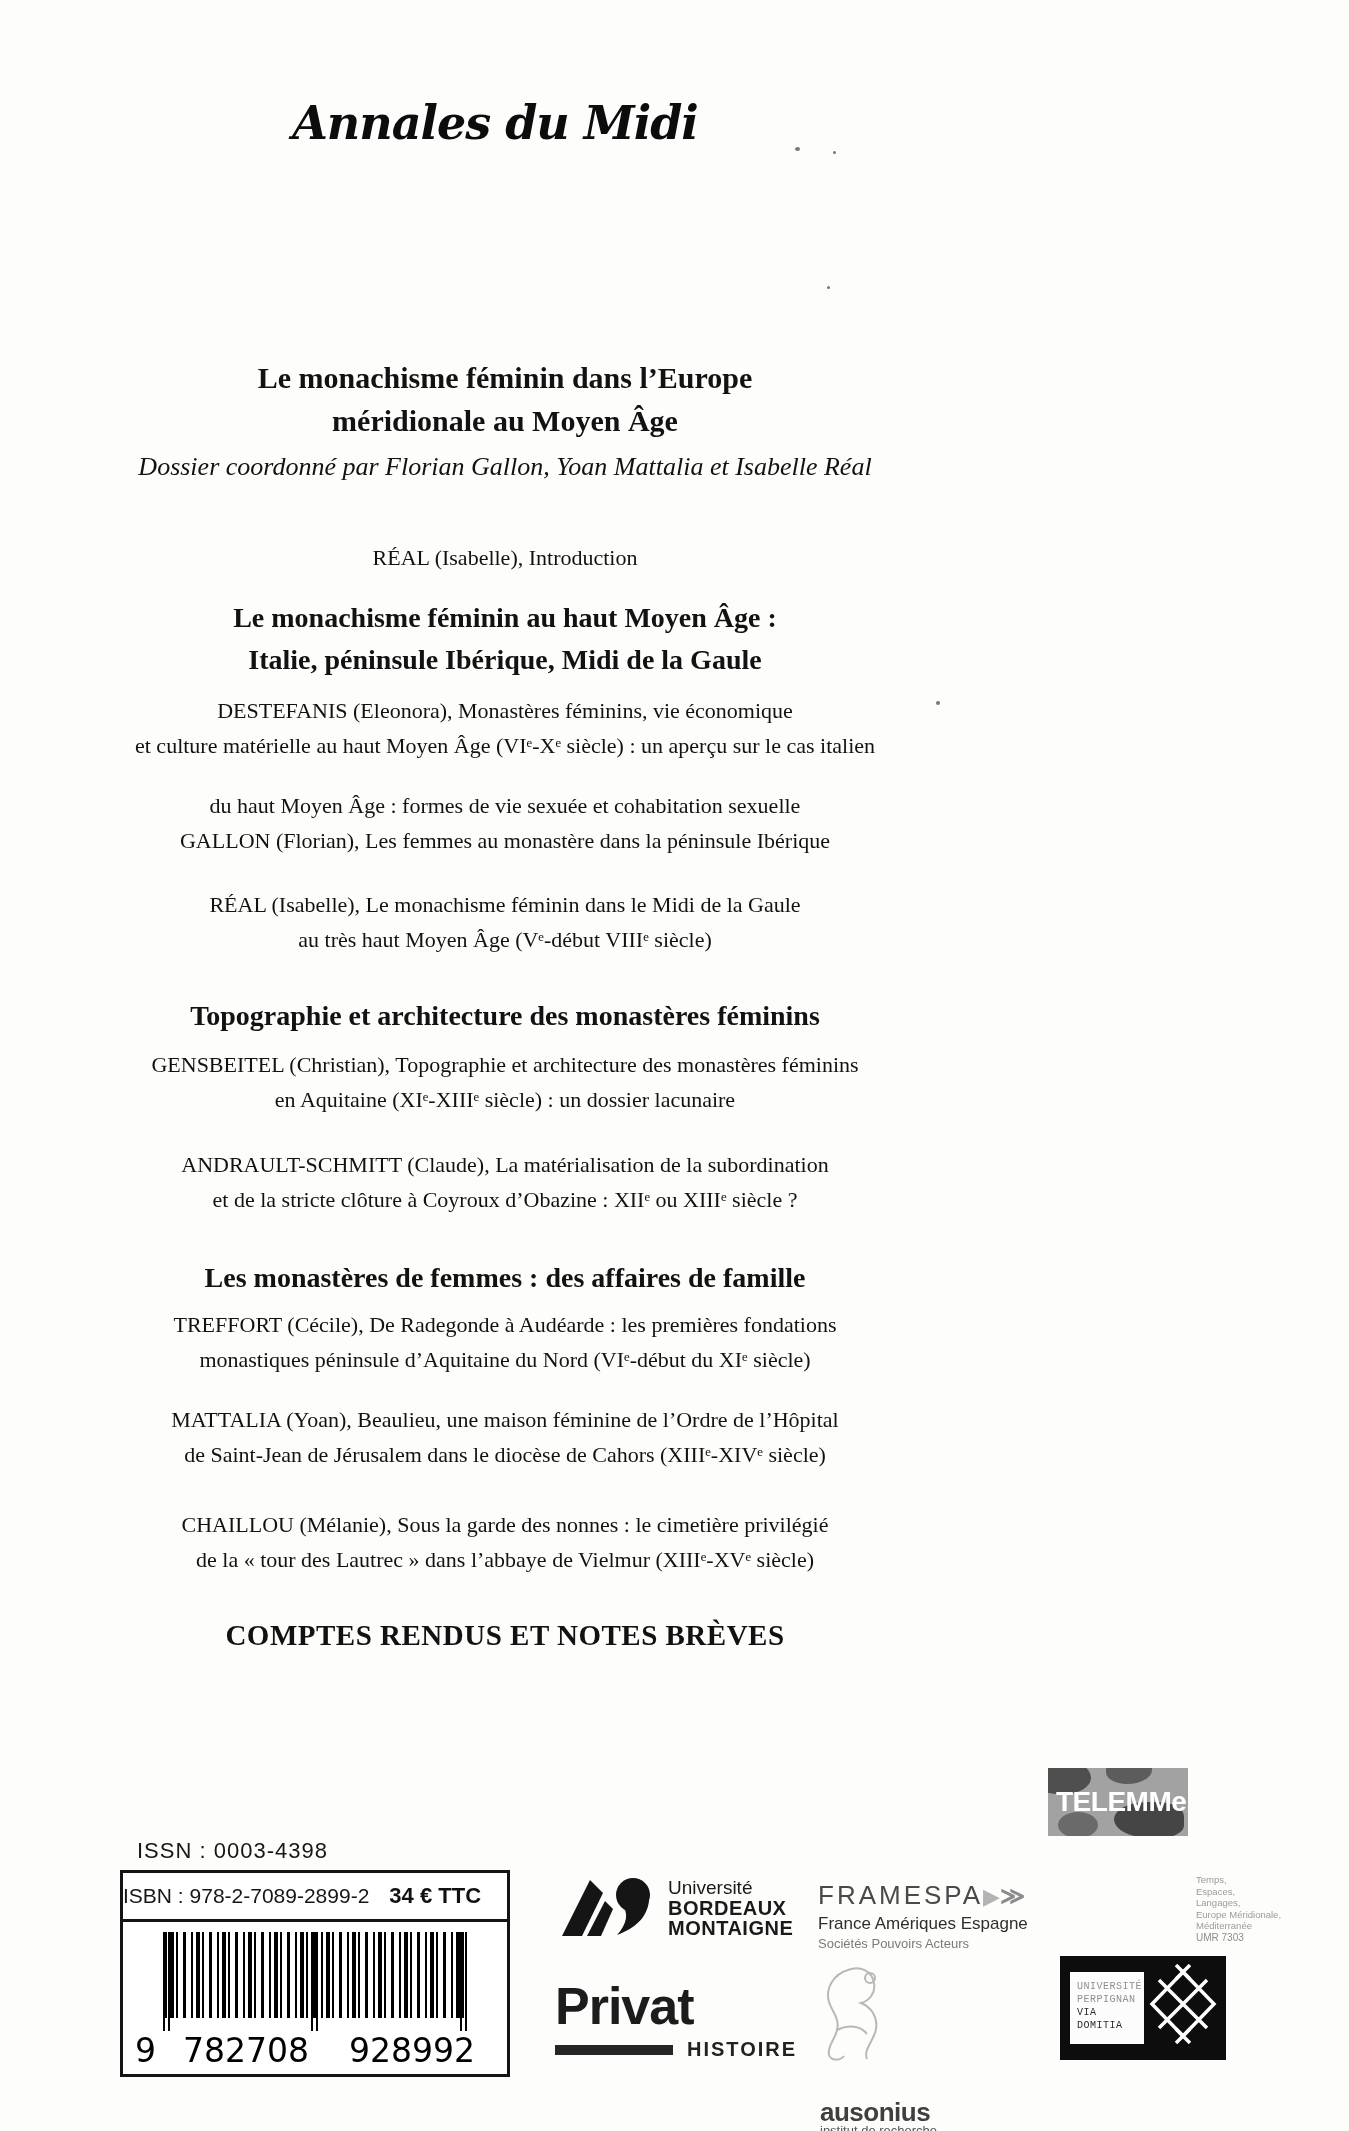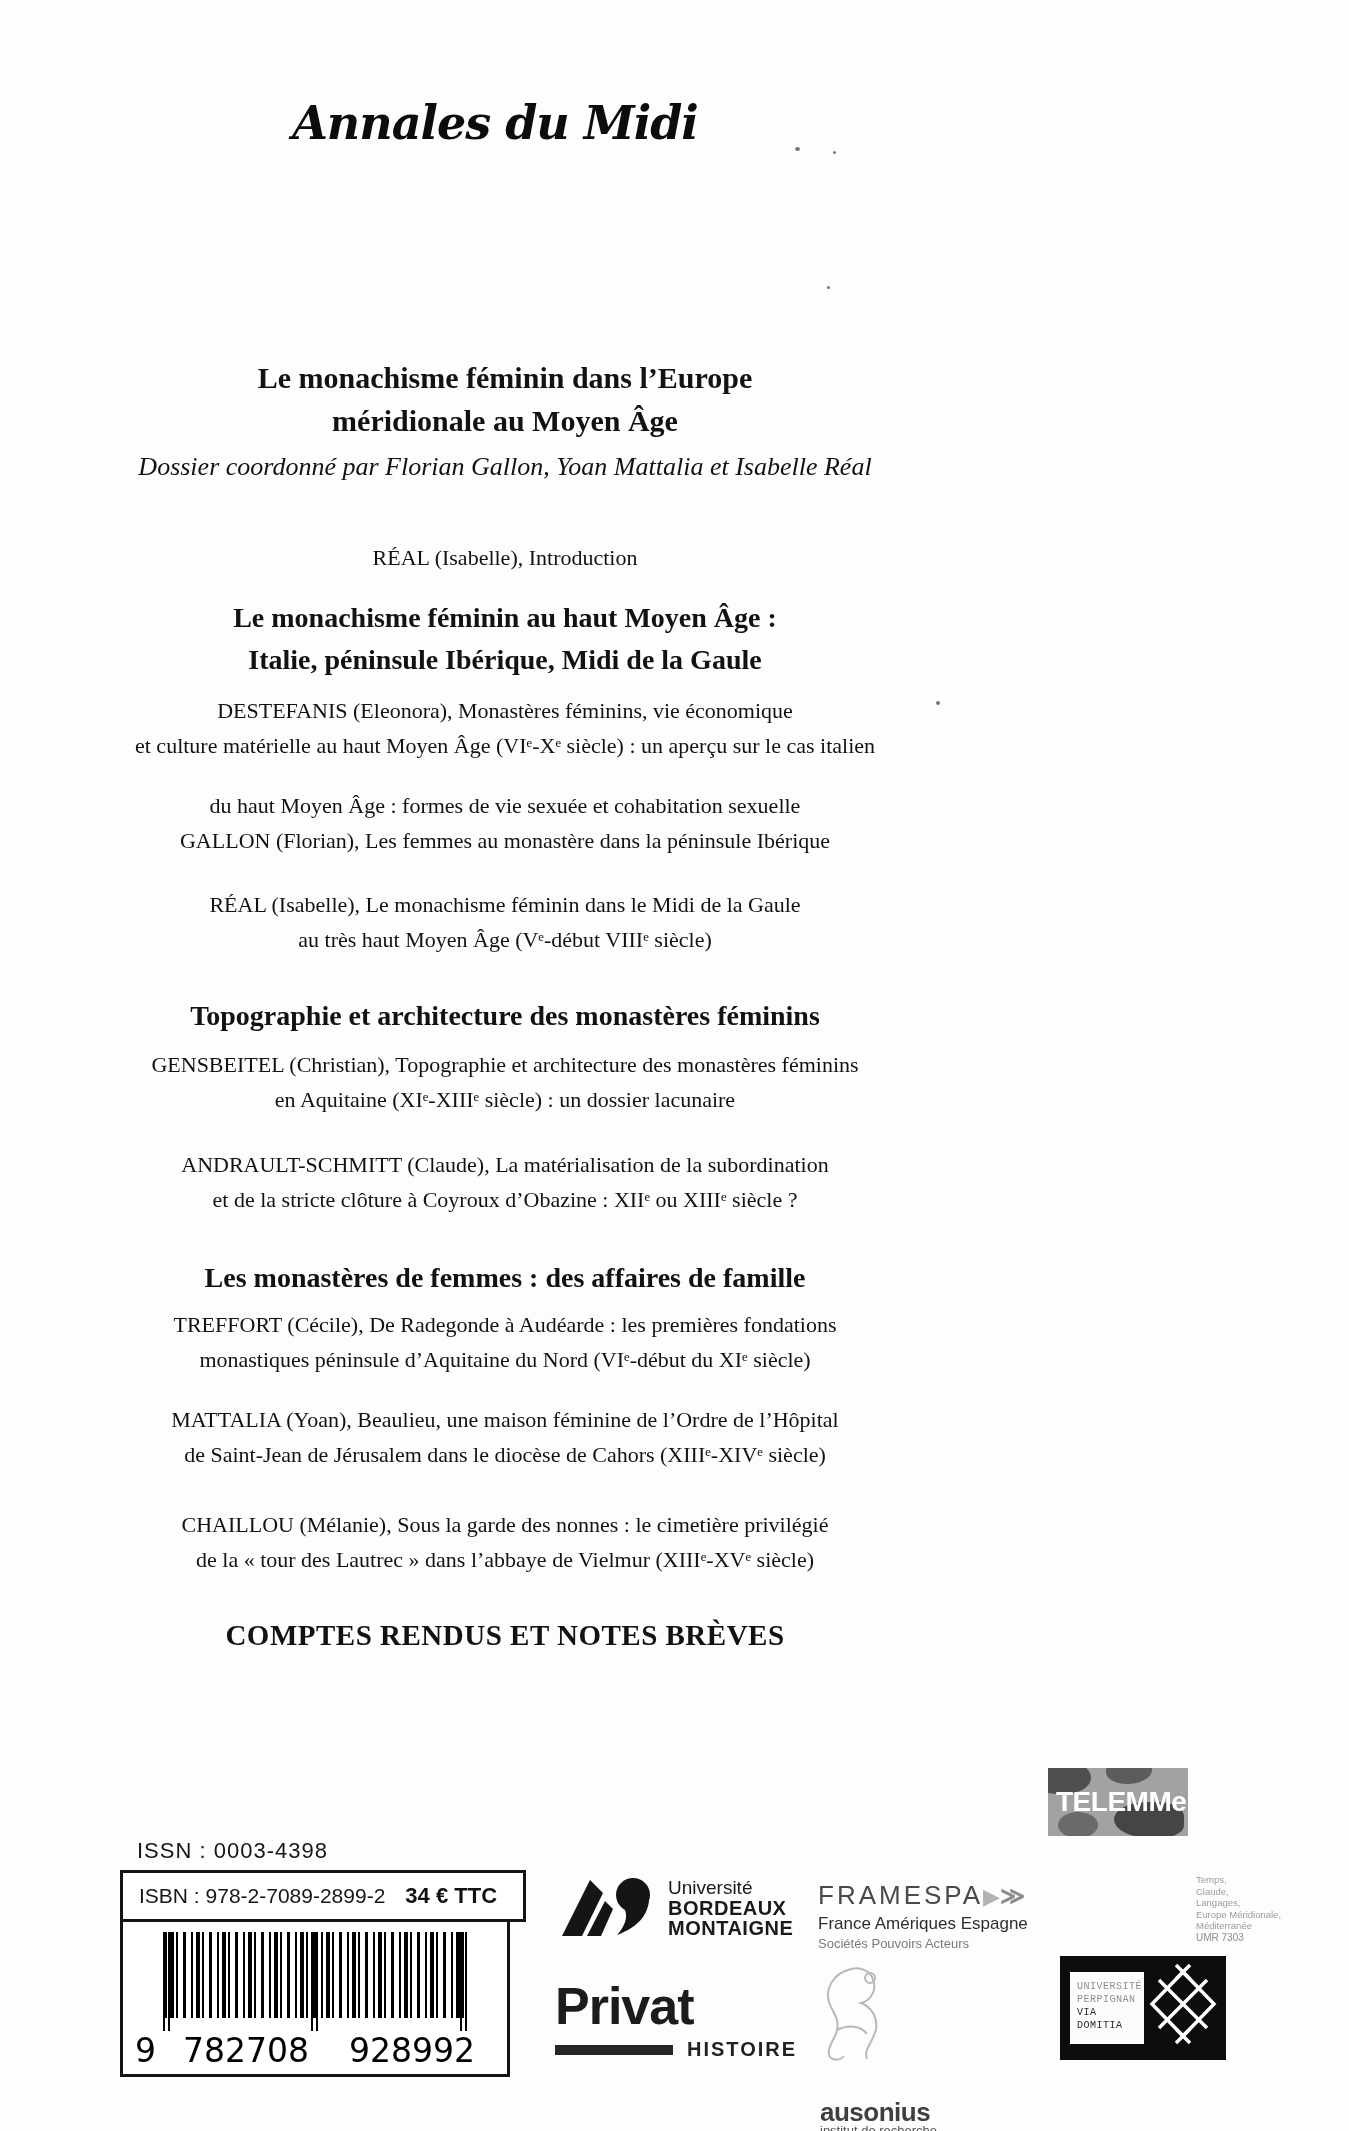--- a/index.html
+++ b/index.html
@@ -16,21 +16,21 @@
   .dossier-title div{font-size:30px;font-weight:bold;line-height:43px;}
   .coordination{font-style:italic;font-size:26px;line-height:34px;margin-top:8px;}
   .entry div{font-size:22px;line-height:35px;}
   .section-heading div{font-size:28px;font-weight:bold;line-height:42px;}
   .reviews-heading{font-size:29px;font-weight:bold;letter-spacing:.5px;margin-top:42px;}
 
   
   .issn{position:absolute;left:137px;top:1838px;font-family:"Liberation Sans",sans-serif;
         font-size:22px;letter-spacing:1px;color:#161616;}
   .isbn-box{position:absolute;left:120px;top:1870px;width:384px;height:46px;border:3px solid #141414;
-            background:#fff;display:flex;align-items:center;padding-left:16px;box-sizing:content-box;}
+            background:#fff;display:flex;align-items:center;box-sizing:content-box;}
   .isbn-box .isbn{font-family:"Liberation Sans",sans-serif;font-size:21px;color:#161616;}
   .isbn-box .price{font-family:"Liberation Sans",sans-serif;font-size:22px;font-weight:bold;margin-left:20px;color:#111;}
   .barcode-box{position:absolute;left:120px;top:1919px;width:384px;height:152px;border:3px solid #141414;background:#fff;}
   .bars{position:absolute;left:42px;right:40px;top:10px;height:86px;
         background:repeating-linear-gradient(90deg,#000 0 2px,#fff 2px 5px,#000 5px 9px,#fff 9px 11px,#000 11px 13px,#fff 13px 18px,#000 18px 21px,#fff 21px 26px);}
   .guard{position:absolute;top:10px;width:2px;height:106px;background:#000;}
   .digits{position:absolute;left:12px;right:12px;bottom:4px;display:flex;align-items:flex-end;
           font-family:"DejaVu Sans",sans-serif;font-size:33px;color:#000;}
   .digits .lead{width:28px;text-align:left;}
   .digits .grp{flex:1;text-align:center;background:#fff;}
@@ -197,21 +197,21 @@
     <div class="map">
       <div class="blob1"></div>
         <div class="blob2"></div>
         <div class="blob3"></div>
         <div class="blob4"></div>
       <span class="name">TELEMMe</span>
     </div>
   </div>
   <div class="logo ltm-side">
     <div>Temps,</div>
-    <div>Claude,</div>
+    <div>Espaces,</div>
     <div>Langages,</div>
     <div>Europe Méridionale,</div>
     <div>Méditerranée</div>
   </div>
   <div class="logo ltm-umr">UMR 7303</div>
 
   <div class="logo lpv">
     <div class="name">Privat</div>
     <div class="row">
       <div class="bar"></div>

